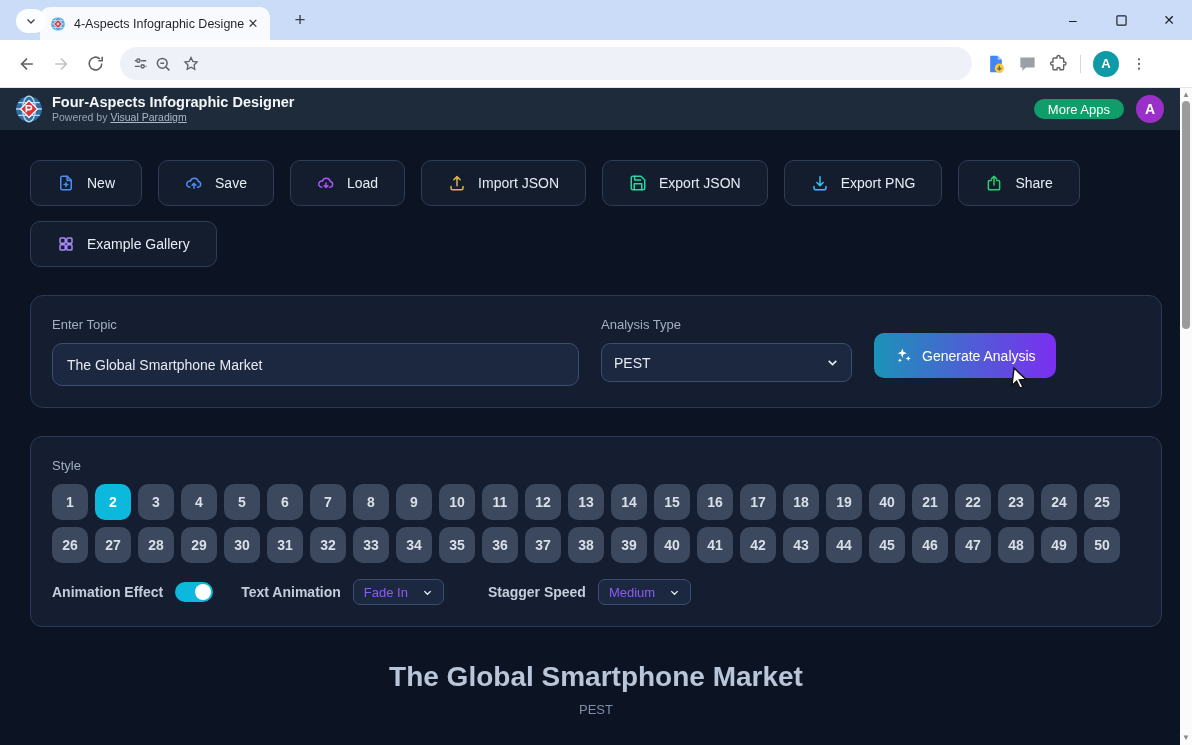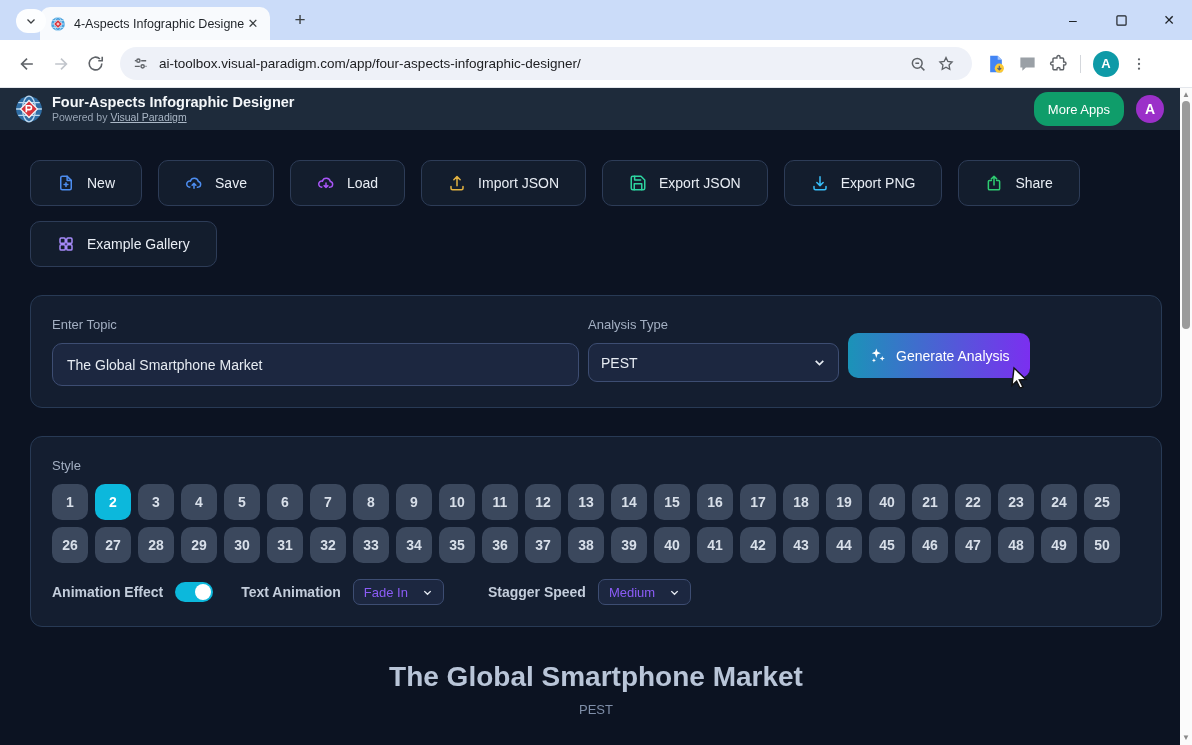--- a/index.html
+++ b/index.html
@@ -28,33 +28,33 @@
   .ext-area { display:flex; align-items:center; margin-left:14px; gap:12px; }
   .ext-sep { width:1px; height:18px; background:#d4d7dc; }
   .browser-avatar { width:26px; height:26px; border-radius:50%; background:#0e9aa7; color:#fff; font-size:13px; font-weight:bold; display:flex; align-items:center; justify-content:center; }
 
   
   .app-header { height:42px; background:#1e2b3b; display:flex; align-items:center; padding:0 14px; }
   .app-titles { margin-left:8px; flex:1; }
   .app-title { color:#f4f7fa; font-size:14.5px; font-weight:bold; line-height:17px; }
   .app-sub { color:#97a4b4; font-size:10.5px; line-height:13px; }
   .app-sub a { color:#aab7c6; text-decoration:underline; }
-  .more-apps { background:#0f9d6a; color:#fff; font-size:13px; height:34px; padding:0 14px; border:none; border-radius:14px; margin-right:12px; }
+  .more-apps { background:#0f9d6a; color:#fff; font-size:13px; height:20px; padding:0 14px; border:none; border-radius:14px; margin-right:12px; }
   .header-avatar { width:28px; height:28px; border-radius:50%; background:#9b30c9; color:#fff; font-weight:bold; font-size:14px; display:flex; align-items:center; justify-content:center; margin-right:14px; }
 
   
   .content { position:relative; height:615px; background:#0c1322; padding:30px 30px 0 30px; overflow:hidden; }
   .btn-row { display:flex; gap:16px; flex-wrap:wrap; }
   .btn-row + .btn-row { margin-top:15px; }
   .tool-btn { display:flex; align-items:center; gap:12px; height:46px; padding:0 26px; background:#131d2d; border:1px solid #2d3c57; border-radius:10px; color:#e8edf4; font-size:14px; font-family:inherit; }
   .tool-btn svg { width:18px; height:18px; }
 
   .panel { margin-top:28px; background:#141e30; border:1px solid #283a55; border-radius:12px; padding:21px; }
   .flabel { display:block; color:#a3afc2; font-size:13px; margin-bottom:11px; }
-  .panel-topic { display:flex; gap:9px; }
+  .panel-topic { display:flex; gap:22px;border-radius:13px; }
   .topic-input { width:527px; height:43px; background:#1c2740; border:1px solid #3d4d72; border-radius:10px; color:#e6ebf2; font-size:14px; padding:0 14px; font-family:inherit; outline:none; }
   .sel-box { width:251px; height:39px; margin-top:3px; background:#1c2740; border:1px solid #3d4d72; border-radius:9px; color:#e6ebf2; font-size:14px; display:flex; align-items:center; padding:0 12px; justify-content:space-between; }
   .gen-wrap { display:flex; align-items:flex-end; padding-bottom:8px; margin-left:0; }
   .gen-btn { display:flex; align-items:center; gap:9px; height:45px; padding:0 20px; border:none; border-radius:10px; color:#fff; font-size:14px; font-family:inherit; background:linear-gradient(90deg,#1b93b8,#7b2ff0); }
 
   .style-grid { display:grid; grid-template-columns:repeat(25,36px); gap:7px; }
   .style-grid + .style-grid { margin-top:7px; }
   .style-btn { width:36px; height:36px; border-radius:10px; background:#3b485d; color:#d8dfe9; font-size:14px; font-weight:bold; display:flex; align-items:center; justify-content:center; }
   .style-btn.selected { background:#0cb8dc; color:#ffffff; }
 
@@ -126,21 +126,20 @@
       </svg>
   </div>
   <div class="url-pill">
     <svg width="17" height="17" viewBox="0 0 24 24" fill="none" stroke="#5f6368" stroke-width="2">
         <path d="M4 8h2"></path>
         <circle cx="9" cy="8" r="2.3"></circle>
         <path d="M13 8h7M4 16h7"></path>
         <circle cx="15" cy="16" r="2.3"></circle>
         <path d="M19 16h1.5"></path>
       </svg>
-    <span class="url-text">ai-toolbox.visual-paradigm.com/app/four-aspects-infographic-designer/</span>
     <span class="pill-ic">
       <svg width="18" height="18" viewBox="0 0 24 24" fill="none" stroke="#5f6368" stroke-width="2">
           <circle cx="11" cy="11" r="6.5"></circle>
           <path d="M16 16l4.5 4.5M8.5 11h5"></path>
         </svg>
     </span>
     <span class="pill-ic">
       <svg width="18" height="18" viewBox="0 0 24 24" fill="none" stroke="#5f6368" stroke-width="1.8">
           <path d="M12 3.5l2.5 5.1 5.6.8-4 4 .9 5.6-5-2.7-5 2.7.9-5.6-4-4 5.6-.8z"></path>
         </svg>

